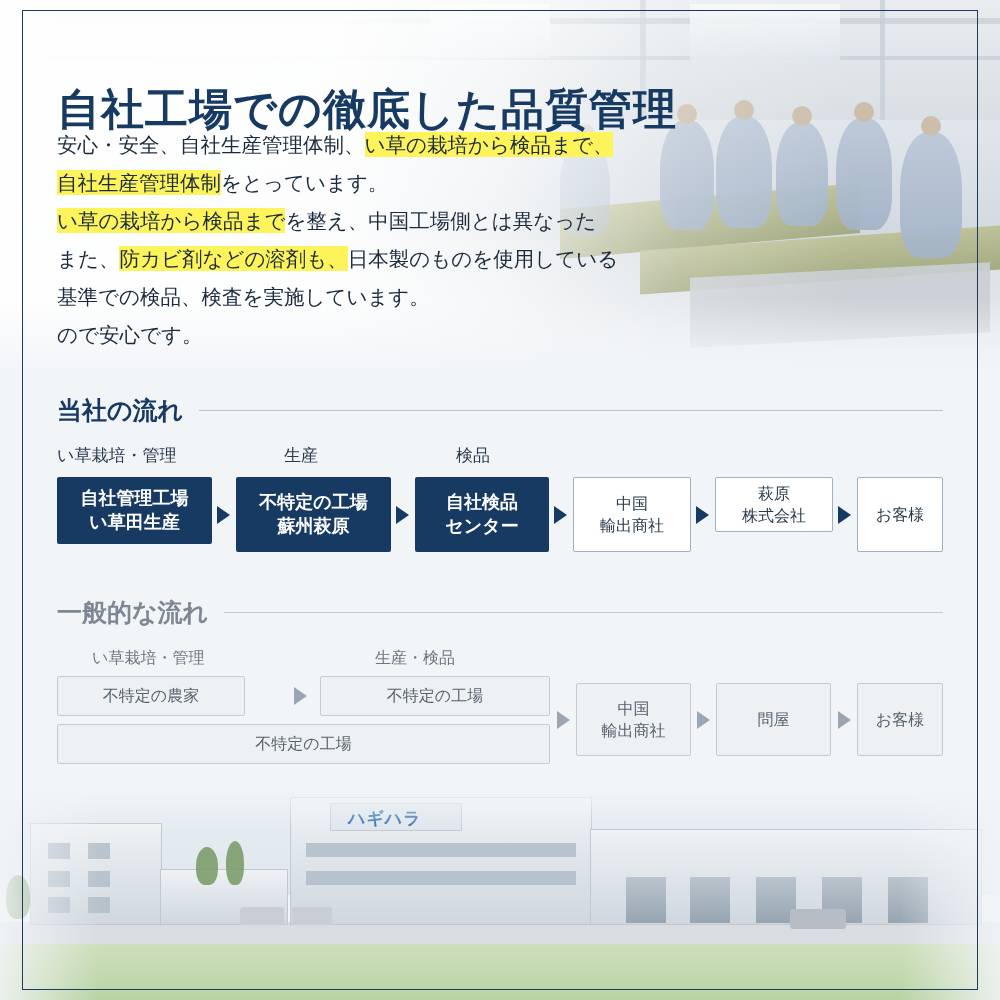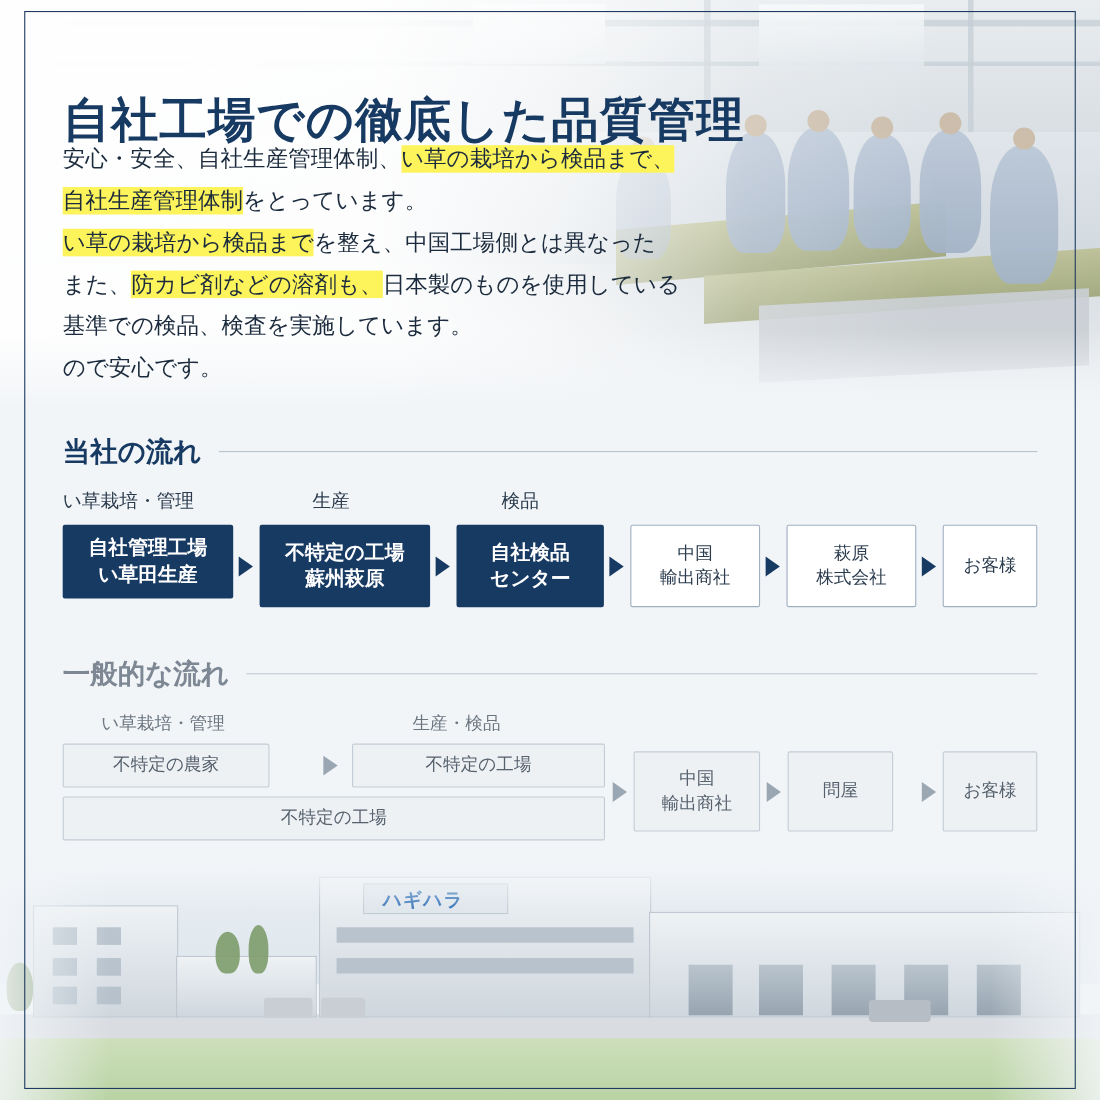--- a/index.html
+++ b/index.html
@@ -246,21 +246,21 @@
     <div class="box navy" style="left:415px;top:477px;width:134px;height:75px;">
       <div><span>自社検品</span><br><span>センター</span></div>
     </div>
     <span class="arrow navy" style="left:554px;top:506px;"></span>
 
     <div class="box outline" style="left:573px;top:477px;width:118px;height:75px;">
       <div><span>中国</span><br><span>輸出商社</span></div>
     </div>
     <span class="arrow navy" style="left:696px;top:506px;"></span>
 
-    <div class="box outline" style="left:715px;top:477px;width:118px;height:75px;">
+    <div class="box outline" style="left:715px;top:477px;width:118px;height:55px;">
       <div><span>萩原</span><br><span>株式会社</span></div>
     </div>
     <span class="arrow navy" style="left:838px;top:506px;"></span>
 
     <div class="box outline" style="left:857px;top:477px;width:86px;height:75px;">
       <div><span>お客様</span></div>
     </div>
   </div>
 
   <div class="sec" id="sec-general">
@@ -278,21 +278,21 @@
 
     <div class="box grey" style="left:57px;top:724px;width:493px;height:40px;">不特定の工場</div>
 
     <span class="arrow grey" style="left:557px;top:711px;"></span>
 
     <div class="box grey" style="left:576px;top:683px;width:115px;height:73px;">
       <div><span>中国</span><br><span>輸出商社</span></div>
     </div>
     <span class="arrow grey" style="left:697px;top:711px;"></span>
 
-    <div class="box grey" style="left:716px;top:683px;width:96px;height:73px;">
+    <div class="box grey" style="left:716px;top:683px;width:115px;height:73px;">
       <div><span>問屋</span></div>
     </div>
     <span class="arrow grey" style="left:838px;top:711px;"></span>
 
     <div class="box grey" style="left:857px;top:683px;width:86px;height:73px;">
       <div><span>お客様</span></div>
     </div>
   </div>
 
   <div class="photo-bot">

